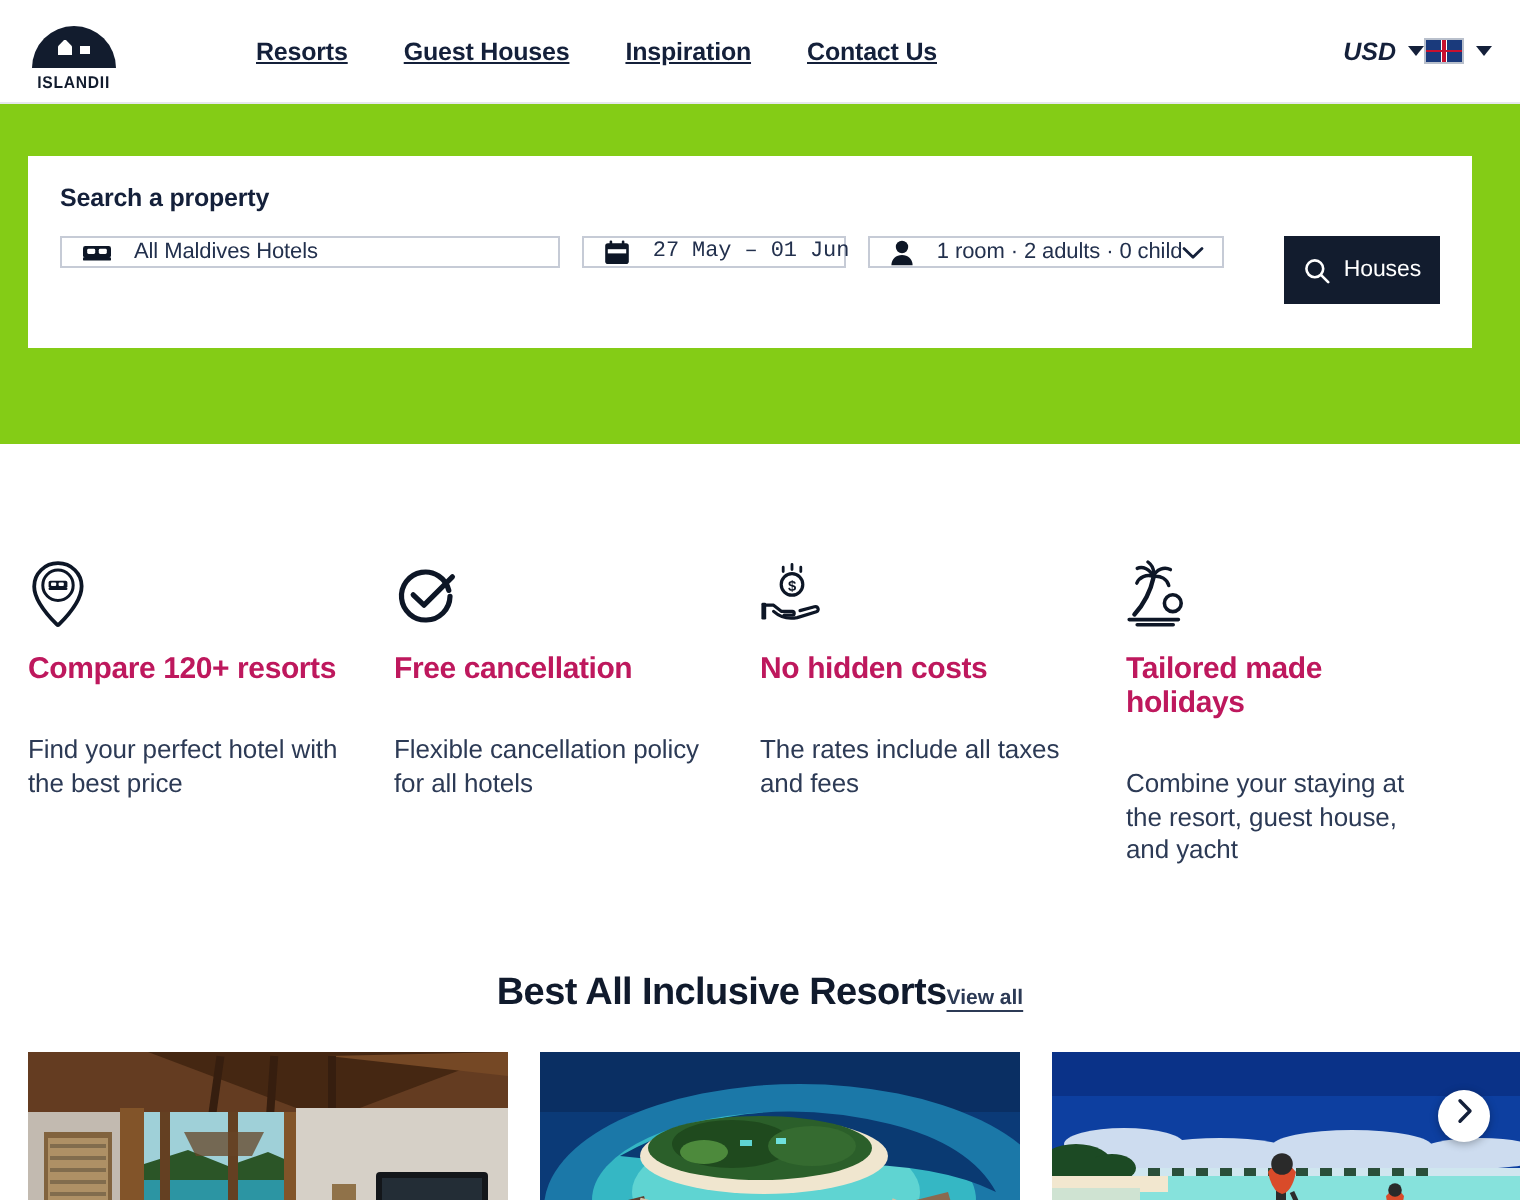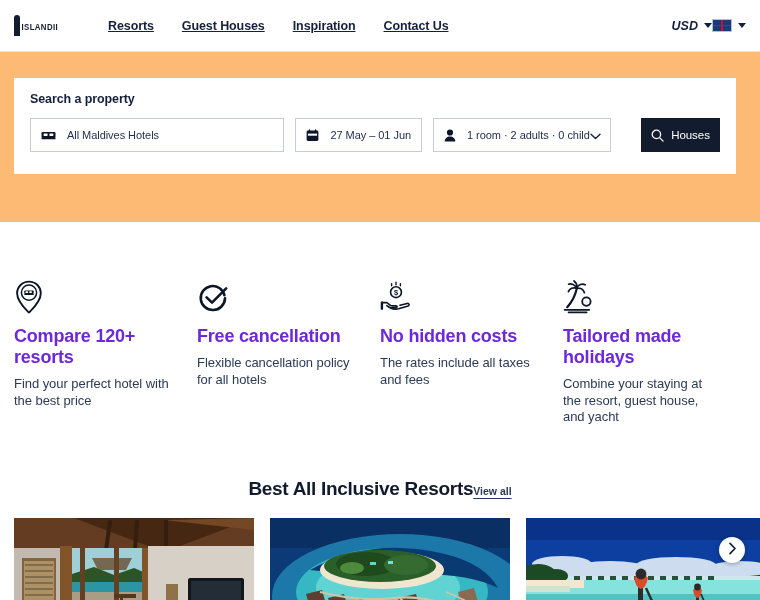--- a/index.html
+++ b/index.html
@@ -15,23 +15,23 @@
     height: 52px;
     display: flex;
     align-items: center;
     background: #ffffff;
     padding: 0 14px 0 14px;
     border-bottom: 1px solid #e6e8ec;
     position: relative;
   }
   .logo {
     width: 46px; height: 40px;
-    display: flex; flex-direction: row;
+    display: flex; flex-direction: column;
     align-items: center; justify-content: flex-end;
-    margin-right: 48px;
+    margin-right: 68px;
     cursor: pointer;
   }
   .logo-dome {
     width: 42px; height: 21px;
     background: #121c2e;
     border-radius: 21px 21px 0 0;
     position: relative;
     overflow: hidden;
   }
   .logo-dome:before {
@@ -110,48 +110,48 @@
     content:"";
     position: absolute; left: 0; top: 0; right: 0; bottom: 0;
     background:
       linear-gradient(to bottom, transparent 46%, #c8102e 46%, #c8102e 54%, transparent 54%),
       linear-gradient(to right, transparent 45%, #c8102e 45%, #c8102e 55%, transparent 55%);
   }
 
   
   .hero {
     height: 170px;
-    background: #fdba74;
+    background: #84cc16;
     padding: 26px 24px 0 14px;
   }
   .search-panel {
     background: #ffffff;
     height: 96px;
     padding: 14px 16px;
   }
   .search-title {
     font-size: 12.5px;
     font-weight: 700;
     color: #14203a;
     margin-bottom: 12px;
     letter-spacing: -0.1px;
   }
   .search-row { display: flex; gap: 11px; align-items: stretch; }
   .field {
-    height: 34px;
+    height: 16px;
     border: 1px solid #c6cbd6;
     display: flex;
     align-items: center;
     padding: 0 10px;
     gap: 11px;
     background: #fff;
     cursor: pointer;
   }
   .field-property { width: 281px; }
-  .field-dates { width: 132px; }
+  .field-dates { width: 132px; font-family: Liberation Mono, monospace; }
   .field-guests { width: 178px; position: relative; padding-right: 26px; text-align: right; }
   .field-text {
     font-size: 11px;
     color: #22304d;
     white-space: nowrap;
     letter-spacing: -0.05px;
   }
   .ico { flex: 0 0 auto; display: flex; align-items: center; }
   .chev-down {
     position: absolute; right: 9px; top: 50%;
@@ -173,24 +173,24 @@
 
   
   .features {
     display: flex;
     padding: 58px 14px 0 14px;
     gap: 0;
   }
   .feature { width: 25%; padding-right: 28px; }
   .feature-icon { height: 34px; margin-bottom: 12px; display: flex; align-items: flex-end; }
   .feature-title {
-    font-size: 18px;
+    font-size: 15px;
     font-weight: 700;
-    color: #6d28d9;
-    margin-bottom: 8px;
+    color: #be185d;
+    margin-bottom: 24px;
     letter-spacing: -0.2px;
   }
   .feature-desc {
     font-size: 13px;
     color: #2c3a55;
     line-height: 1.28;
     letter-spacing: -0.05px;
   }
 
   

